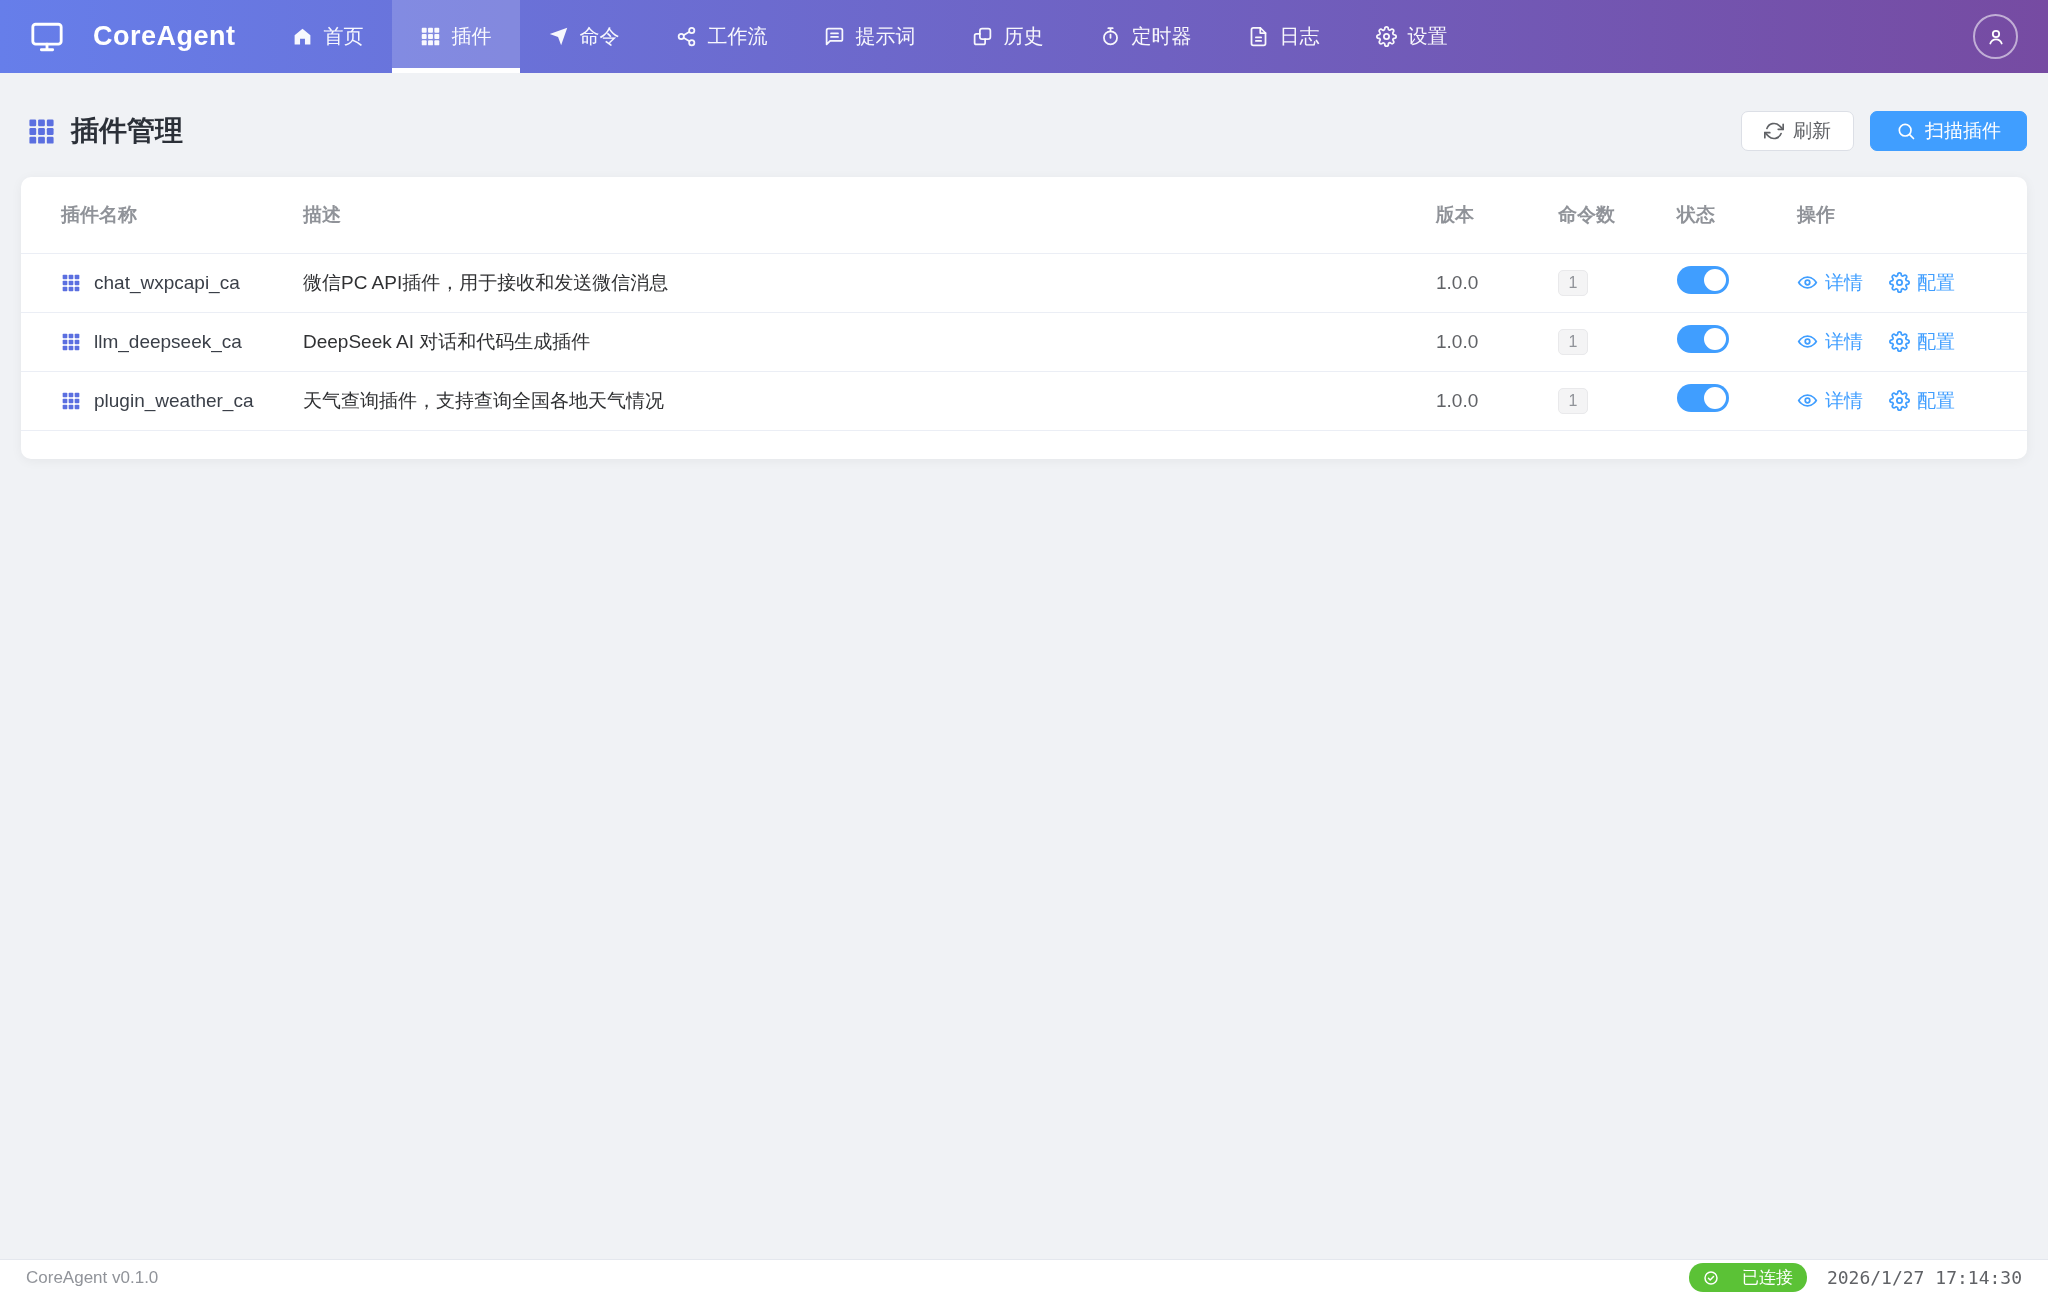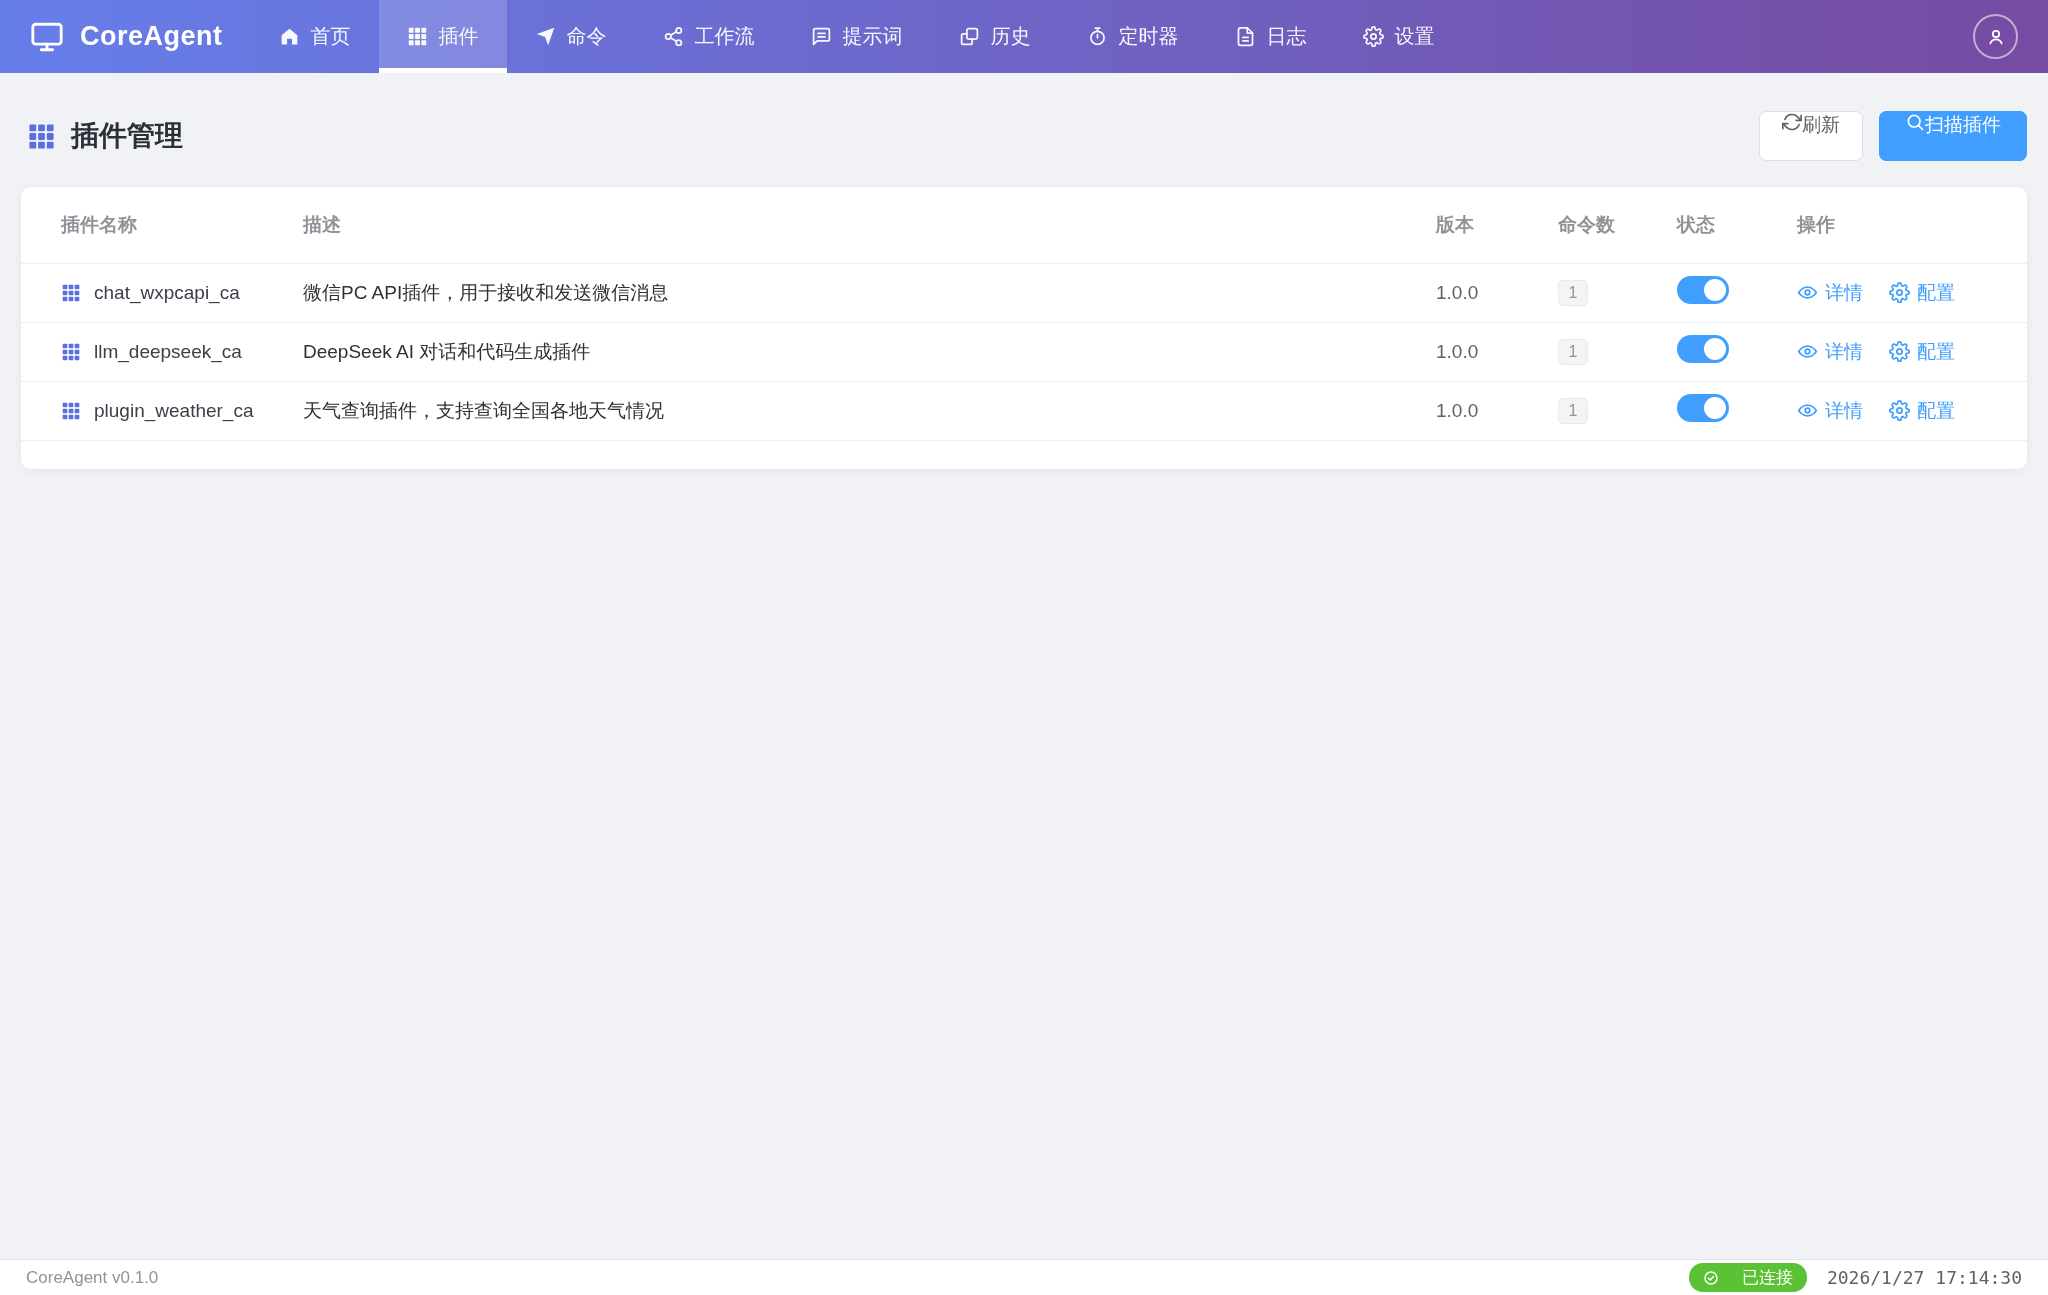--- a/index.html
+++ b/index.html
@@ -16,21 +16,21 @@
   
   .navbar {
     height: 73px;
     flex: 0 0 73px;
     background: linear-gradient(90deg, #667eea 0%, #764ba2 100%);
     display: flex;
     align-items: stretch;
     padding: 0 30px;
     color: #fff;
   }
-  .brand { display: flex; align-items: center; gap: 16px; cursor: pointer; }
+  .brand { display: flex; align-items: center; gap: 29px; cursor: pointer; }
   .brand .logo-ic { width: 34px; height: 34px; }
   .brand .brand-name { font-size: 27px; font-weight: bold; letter-spacing: .5px; }
   .nav { display: flex; align-items: stretch; margin-left: 28px; }
   .nav-item {
     position: relative;
     display: flex; align-items: center; gap: 11px;
     padding: 8px 28px;
     font-size: 20px;
     color: rgba(255,255,255,.95);
     cursor: pointer;
@@ -56,22 +56,22 @@
   .main { flex: 1 1 auto; padding: 11px 21px; overflow: hidden; }
   .page-header {
     margin-top: 27px;
     display: flex; align-items: center; justify-content: space-between;
   }
   .page-title { display: flex; align-items: center; gap: 15px; padding-left: 6px; }
   .page-title .title-ic { width: 29px; height: 29px; color: #5b6fe0; }
   .page-title h1 { font-size: 28px; font-weight: bold; color: #2b3038; }
   .header-actions { display: flex; align-items: center; gap: 16px; }
   .btn {
-    height: 50px; border-radius: 7px; font-size: 19px;
-    display: inline-flex; align-items: flex-start; 
+    height: 40px; border-radius: 7px; font-size: 19px;
+    display: inline-flex; align-items: center; gap: 9px;
     padding: 0 22px; cursor: pointer;
     font-family: inherit;
     border: 1px solid #dcdfe6; background: #ffffff; color: #606266;
   }
   .btn svg { width: 20px; height: 20px; }
   .btn.primary { background: #409eff; border-color: #409eff; color: #ffffff; padding: 0 25px; }
 
   
   .card {
     margin-top: 26px;

